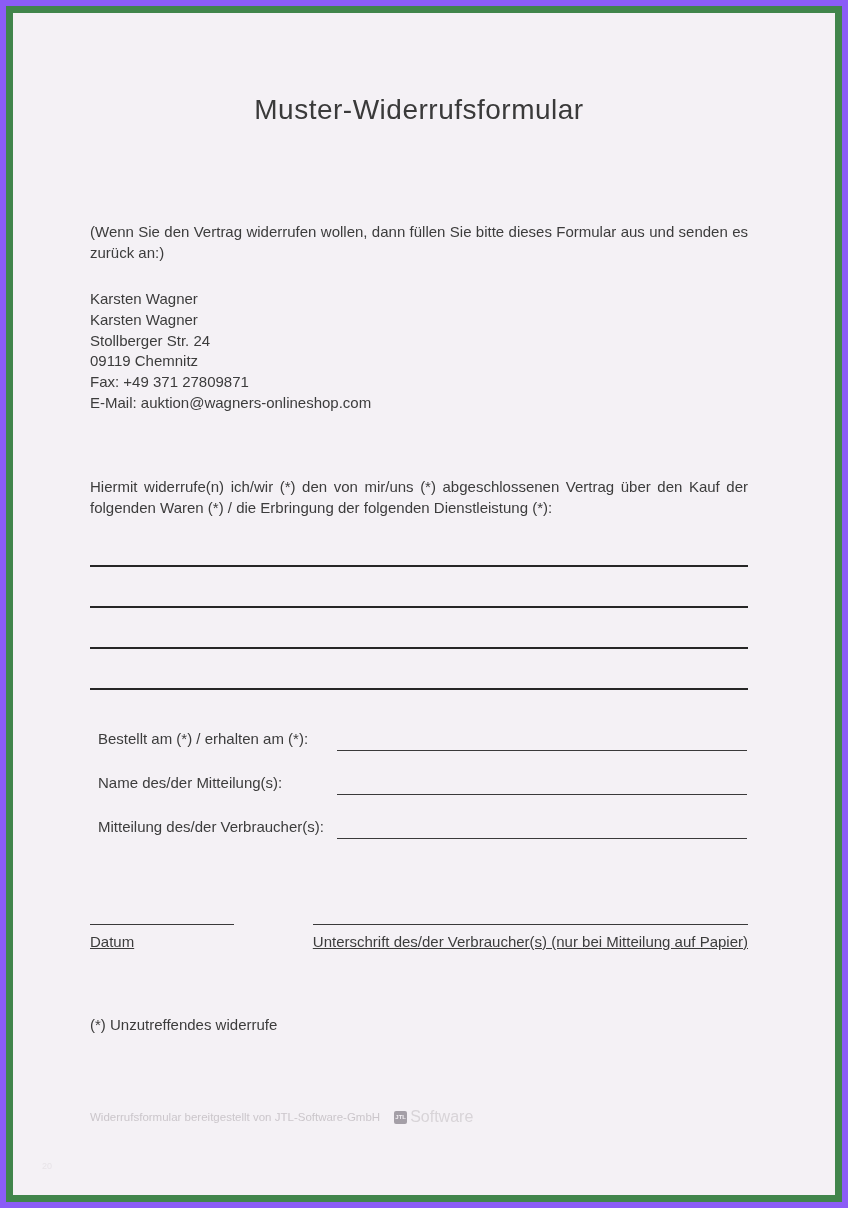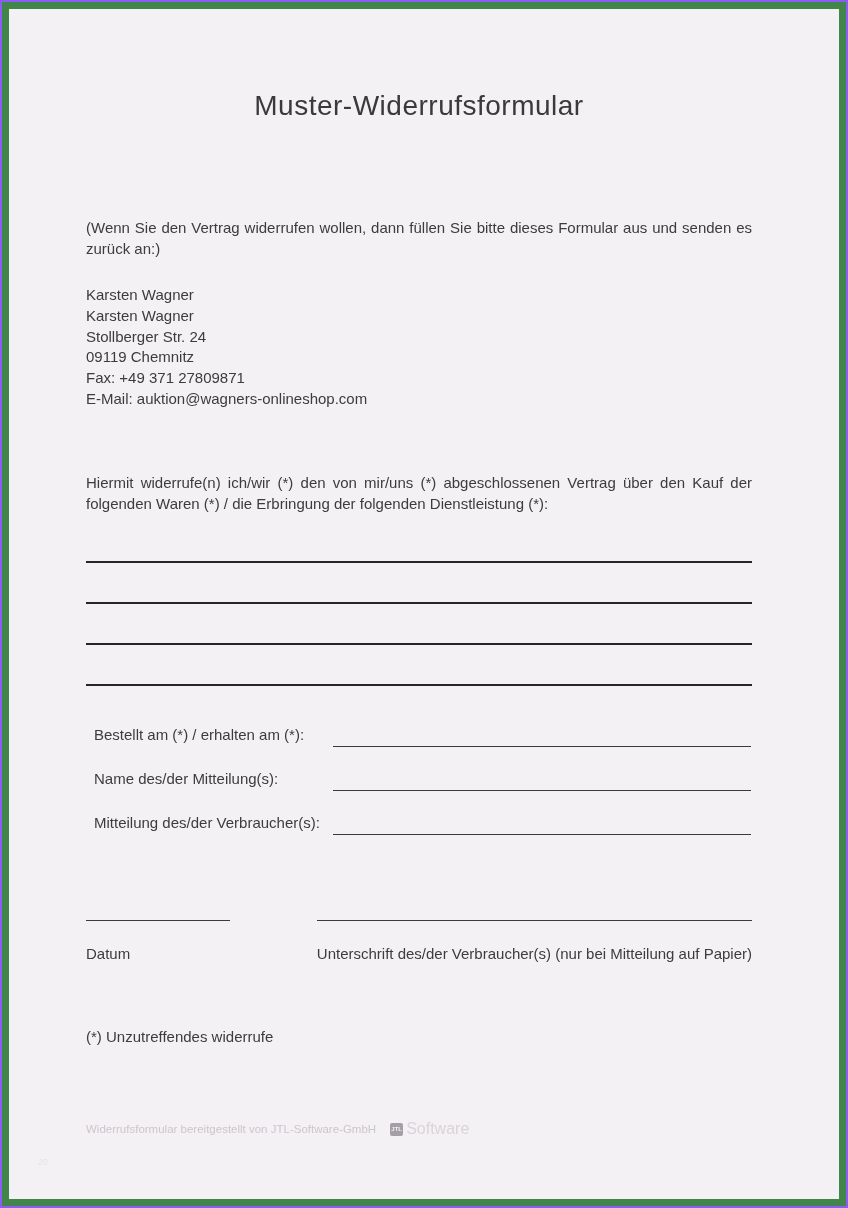--- a/index.html
+++ b/index.html
@@ -5,21 +5,21 @@
   * { margin: 0; padding: 0; box-sizing: border-box; }
   html, body {
     width: 848px; height: 1208px;
     font-family: "Liberation Sans", sans-serif;
     background: #f4f1f5;
   }
   .sheet {
     position: relative;
     width: 848px; height: 1208px;
     background: #f4f1f5;
-    border: 2px solid #8b5cf6;
+    border: 6px solid #8b5cf6;
     overflow: hidden;
   }
   .frame-inner {
     position: absolute; inset: 0;
     border: 7px solid #41854b;
     pointer-events: none;
   }
   .content {
     position: relative;
     height: 100%;
@@ -48,21 +48,21 @@
   .field-label { position: absolute; top: 0; left: 8px; }
   .field-line {
     position: absolute; top: 21px; left: 247px; right: 1px;
     border-top: 1.5px solid #3a3a3a;
   }
   .sig-section { margin-top: 73px; display: flex; }
   .sig-col-date { width: 247px; }
   .sig-col-sign { flex: 1; }
   .sig-line-short { width: 144px; border-top: 1.5px solid #3a3a3a; }
   .sig-line-long { width: 100%; border-top: 1.5px solid #3a3a3a; }
-  .sig-label { margin-top: 23px; white-space: nowrap; }
+  .sig-label { margin-top: 7px; white-space: nowrap; text-decoration: underline; }
   .footnote { margin-top: 62px; }
   .footer {
     margin-top: 72px;
     display: flex; justify-content: flex-start; align-items: center;
     font-size: 11.5px;
     color: #cbc6cb;
   }
   .footer-logo {
     display: inline-flex; align-items: center; justify-content: center;
     width: 13px; height: 13px;

